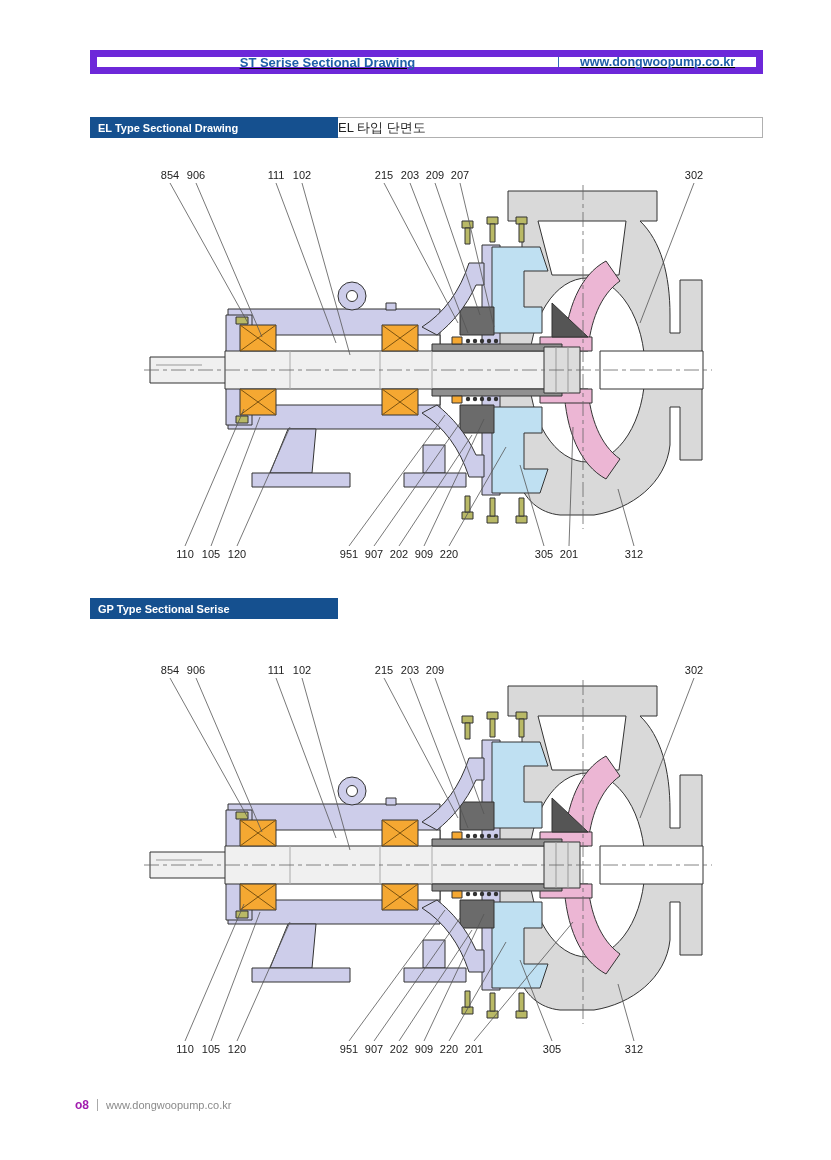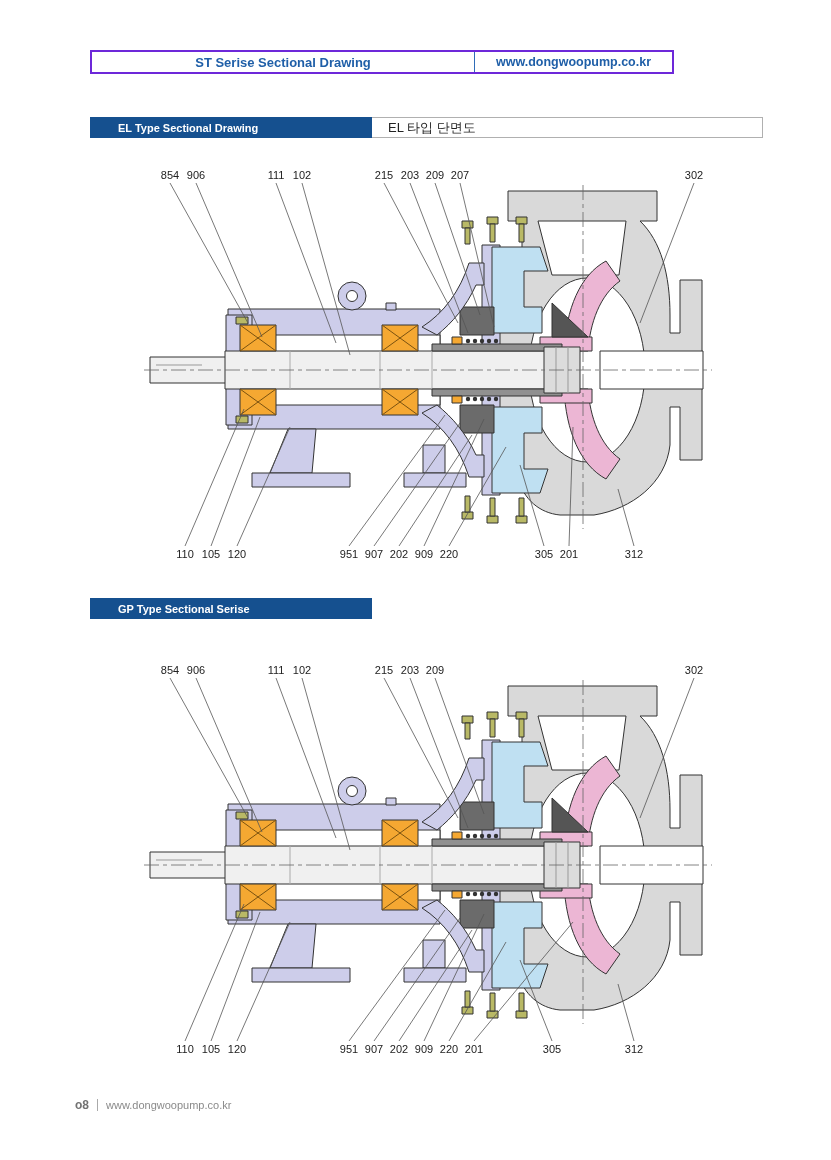--- a/index.html
+++ b/index.html
@@ -1,36 +1,36 @@
 <!DOCTYPE html>
 <html><head>
 <meta charset="utf-8">
 <style>
   * { margin:0; padding:0; box-sizing:border-box; }
   html,body { background:#ffffff; }
   body { font-family:"Liberation Sans", sans-serif; }
   .page { position:relative; width:831px; height:1160px; background:#fff; margin:0 auto; overflow:hidden; }
 
-  .hdr { position:absolute; left:90px; top:50px; width:584px; height:24px;
-         border:2px solid #6d28d9; display:flex; align-items:stretch; }
+  .hdr { position:absolute; left:90px; top:50px; width:673px; height:24px;
+         border:7px solid #6d28d9; display:flex; align-items:stretch;text-decoration:underline; }
   .hdr-title { flex:1; display:flex; align-items:center; justify-content:center;
                color:#1f5fa8; font-weight:bold; font-size:13px; }
   .hdr-url { width:198px; border-left:1px solid #2f6db8; display:flex; align-items:center;
              justify-content:center; color:#1f5fa8; font-weight:bold; font-size:12.5px; }
 
   .sec-head { position:absolute; left:90px; width:673px; height:21px; display:flex; }
-  .sec-badge { width:282px; background:#15508f; color:#fff; font-size:11px; font-weight:bold;
-               display:flex; align-items:center; padding-left:28px; }
+  .sec-badge { width:248px; background:#15508f; color:#fff; font-size:11px; font-weight:bold;
+               display:flex; align-items:center; padding-left:8px; }
   .sec-title { flex:1; border:1px solid #b0b0b0; border-left:none; display:flex; align-items:center;
-               padding-left:16px; font-size:13px; color:#222; background:#fff; }
+               font-size:13px; color:#222; background:#fff; }
 
   .drawing { position:absolute; }
 
   .ftr { position:absolute; left:75px; top:1098px; display:flex; align-items:center; gap:8px; }
-  .ftr-page { font-weight:bold; color:#737373; font-size:12px; }
+  .ftr-page { font-weight:bold; color:#a21caf; font-size:12px; }
   .ftr-rule { width:1px; height:12px; background:#aaa; }
   .ftr-url { color:#8a8a8a; font-size:11px; }
 
   svg text.callout { font-size:11px; fill:#222; }
 </style>
 </head>
 <body>
 
 <svg width="0" height="0" style="position:absolute" aria-hidden="true">
 <defs>

